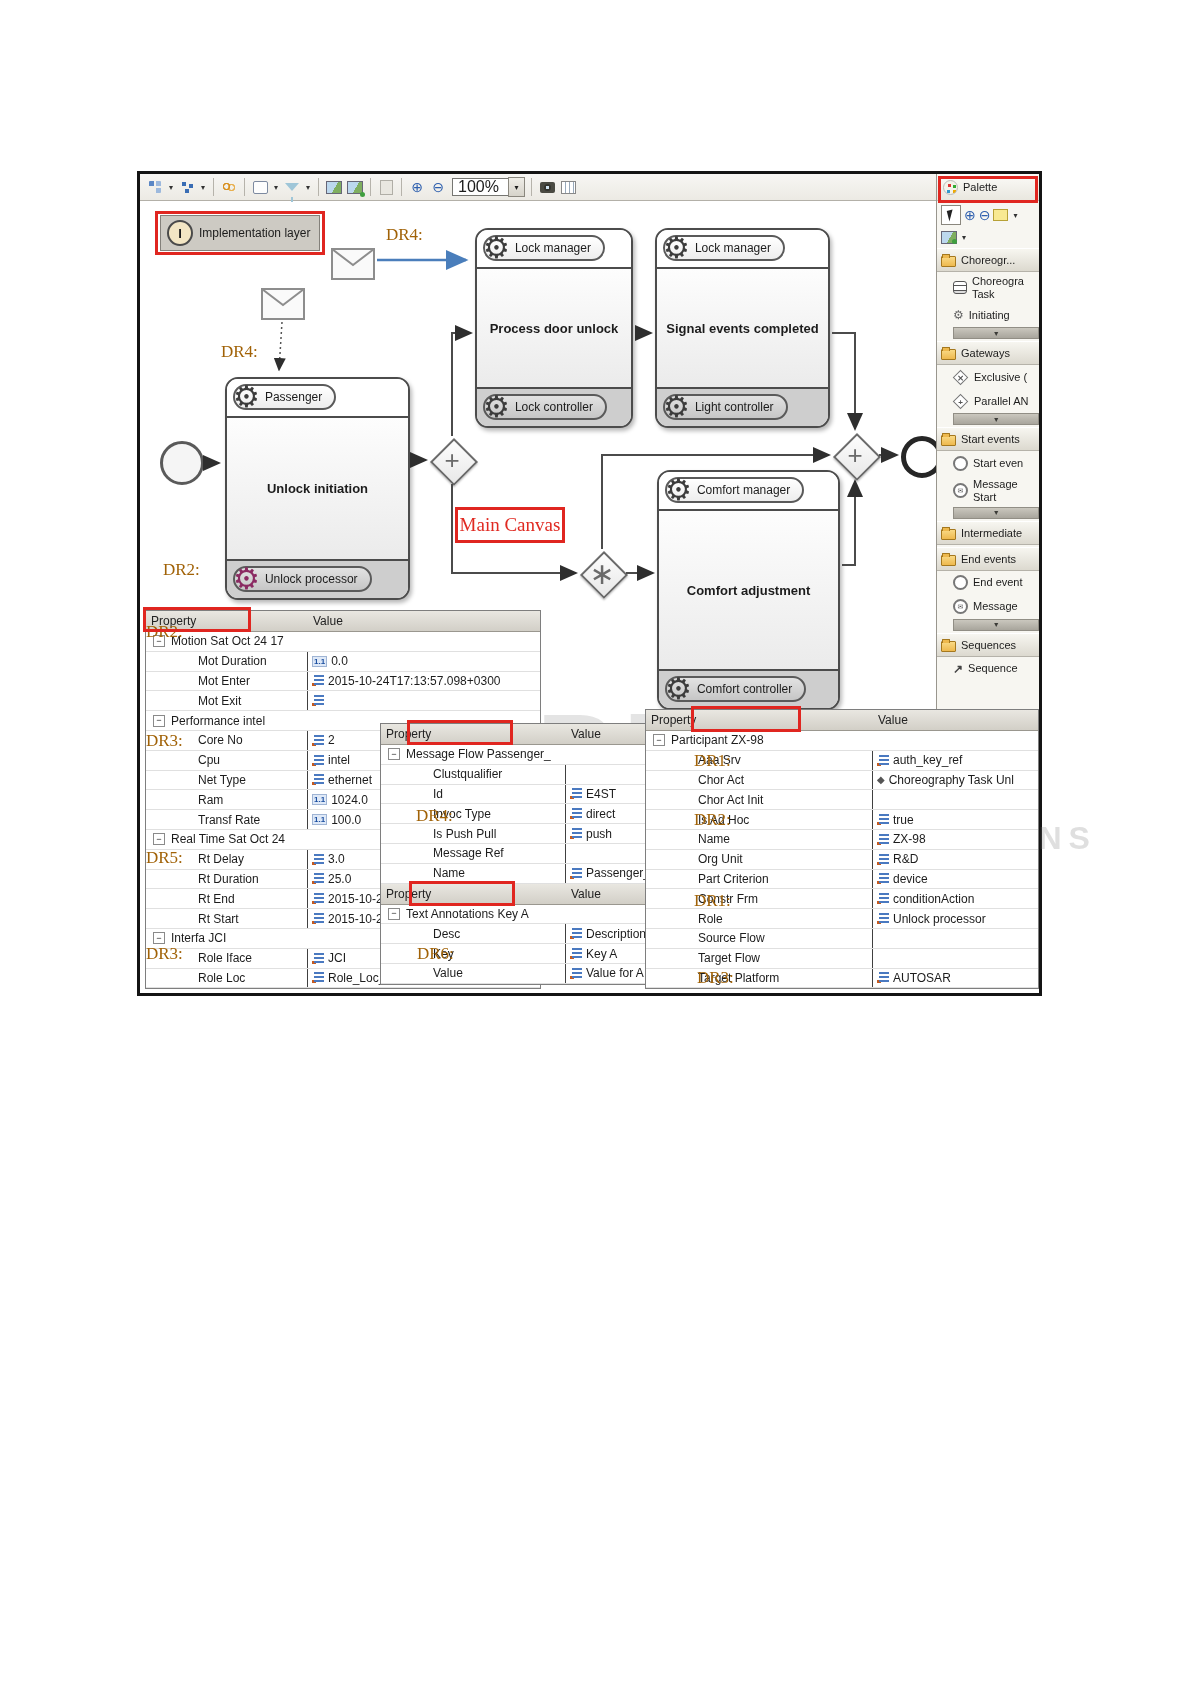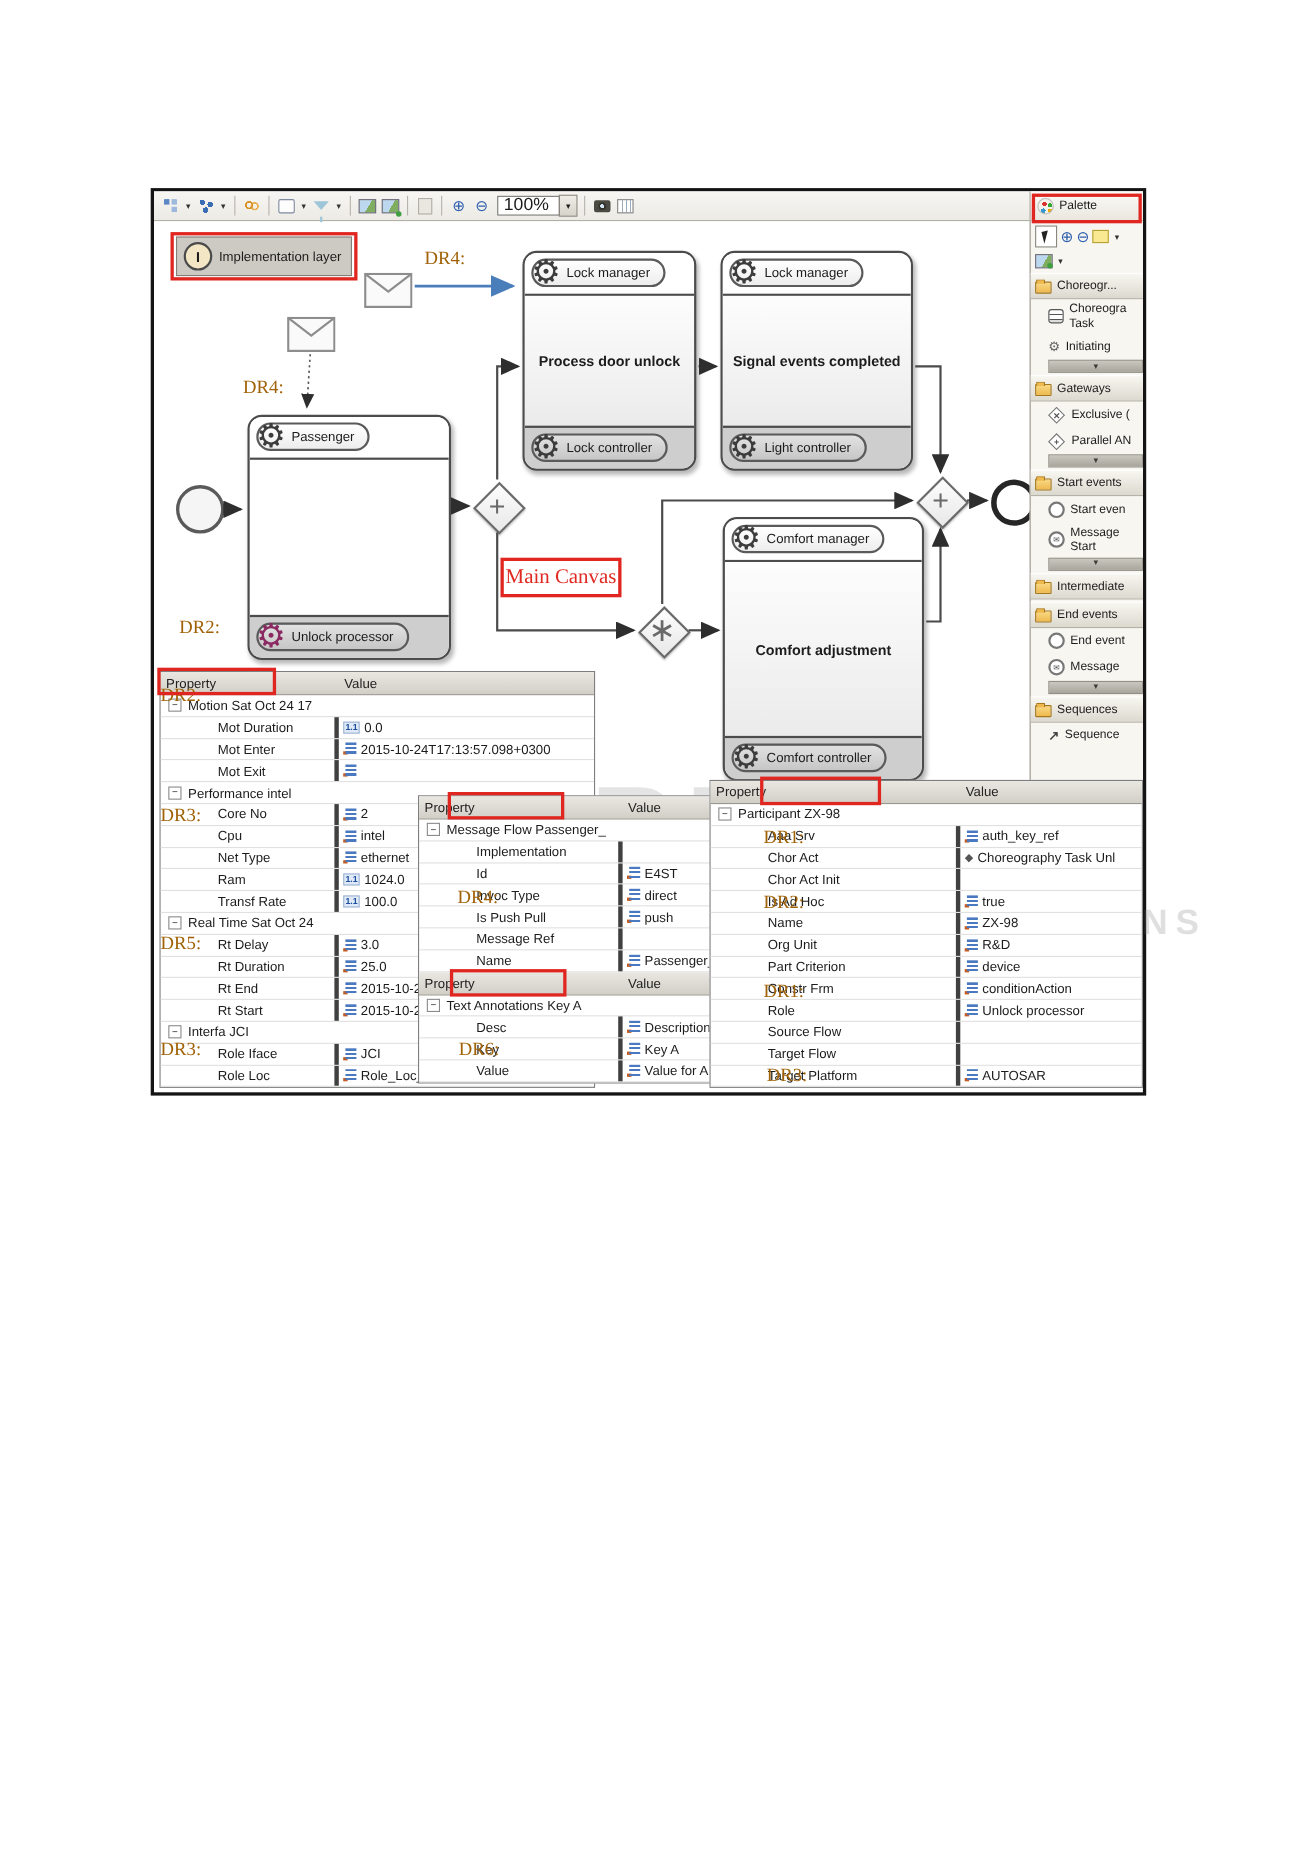--- a/index.html
+++ b/index.html
@@ -121,21 +121,21 @@
   
   .ptable{position:absolute;background:#fff;border:1px solid #7e7e7e;font-size:12px;box-sizing:border-box;}
   #left-table{left:145px;top:610px;width:396px;z-index:8;}
   #middle-table{left:380px;top:723px;width:282px;z-index:9;}
   #right-table{left:645px;top:709px;width:394px;z-index:10;}
   .thead{display:flex;height:20px;background:linear-gradient(#e9e7e1,#d2cfc7);
          border-bottom:1px solid #9a978f;align-items:center;}
   .th{padding-left:5px;box-sizing:border-box;height:100%;display:flex;align-items:center;color:#222;}
   .trow{display:flex;height:19.8px;border-bottom:1px solid #e0e0e0;align-items:center;box-sizing:border-box;}
   .tlabel{display:flex;align-items:center;height:100%;box-sizing:border-box;padding-left:52px;
-          border-right:4px solid #404040;overflow:hidden;white-space:nowrap;flex:none;}
+          border-right:1px solid #404040;overflow:hidden;white-space:nowrap;flex:none;}
   .trow.group .tlabel{padding-left:7px;gap:6px;border-right:none;}
   .tvalue{display:flex;align-items:center;gap:4px;height:100%;padding-left:4px;overflow:hidden;
           white-space:nowrap;flex:1;}
   #left-table .tlabel,#left-table .th:first-child{width:162px;}
   #middle-table .tlabel,#middle-table .th:first-child{width:185px;}
   #right-table .tlabel,#right-table .th:first-child{width:227px;}
   .minus-box{width:10px;height:10px;border:1px solid #8a8a8a;background:#fff;display:inline-flex;
              align-items:center;justify-content:center;font-size:9px;line-height:1;flex:none;margin-right:6px;}
   .trow.group .minus-box{margin-right:0;}
   .vicon-list{width:12px;height:11px;flex:none;background:
@@ -316,20 +316,21 @@
     <path d="M1,1 L22,17 L43,1" fill="none" stroke="#8d8d8d" stroke-width="2"></path>
   </svg>
 
   <div class="cboxtask" style="left:225px;top:377px;width:185px;height:223px">
     <div class="band-top">
       <span class="pill">
           <span class="gear">⚙</span>
           <span class="pname">Passenger</span>
         </span>
     </div>
+    <div class="band-mid">Unlock initiation</div>
     <div class="band-bot">
       <span class="pill">
           <span class="gear magenta">⚙</span>
           <span class="pname">Unlock processor</span>
         </span>
     </div>
   </div>
 
   <div class="cboxtask" style="left:475px;top:228px;width:158px;height:200px">
     <div class="band-top">
@@ -603,21 +604,21 @@
       </div>
       <div class="trow group">
         <div class="tlabel">
           <span class="minus-box">−</span>
           <span>Message Flow Passenger_</span>
         </div>
         <div class="tvalue"></div>
       </div>
       <div class="trow">
         <div class="tlabel">
-          <span>Implementation</span>
+          <span>Clustqualifier</span>
         </div>
         <div class="tvalue"></div>
       </div>
       <div class="trow">
         <div class="tlabel">
           <span>Id</span>
         </div>
         <div class="tvalue">
           <span class="vicon-list"></span>
           <span>E4ST</span>

